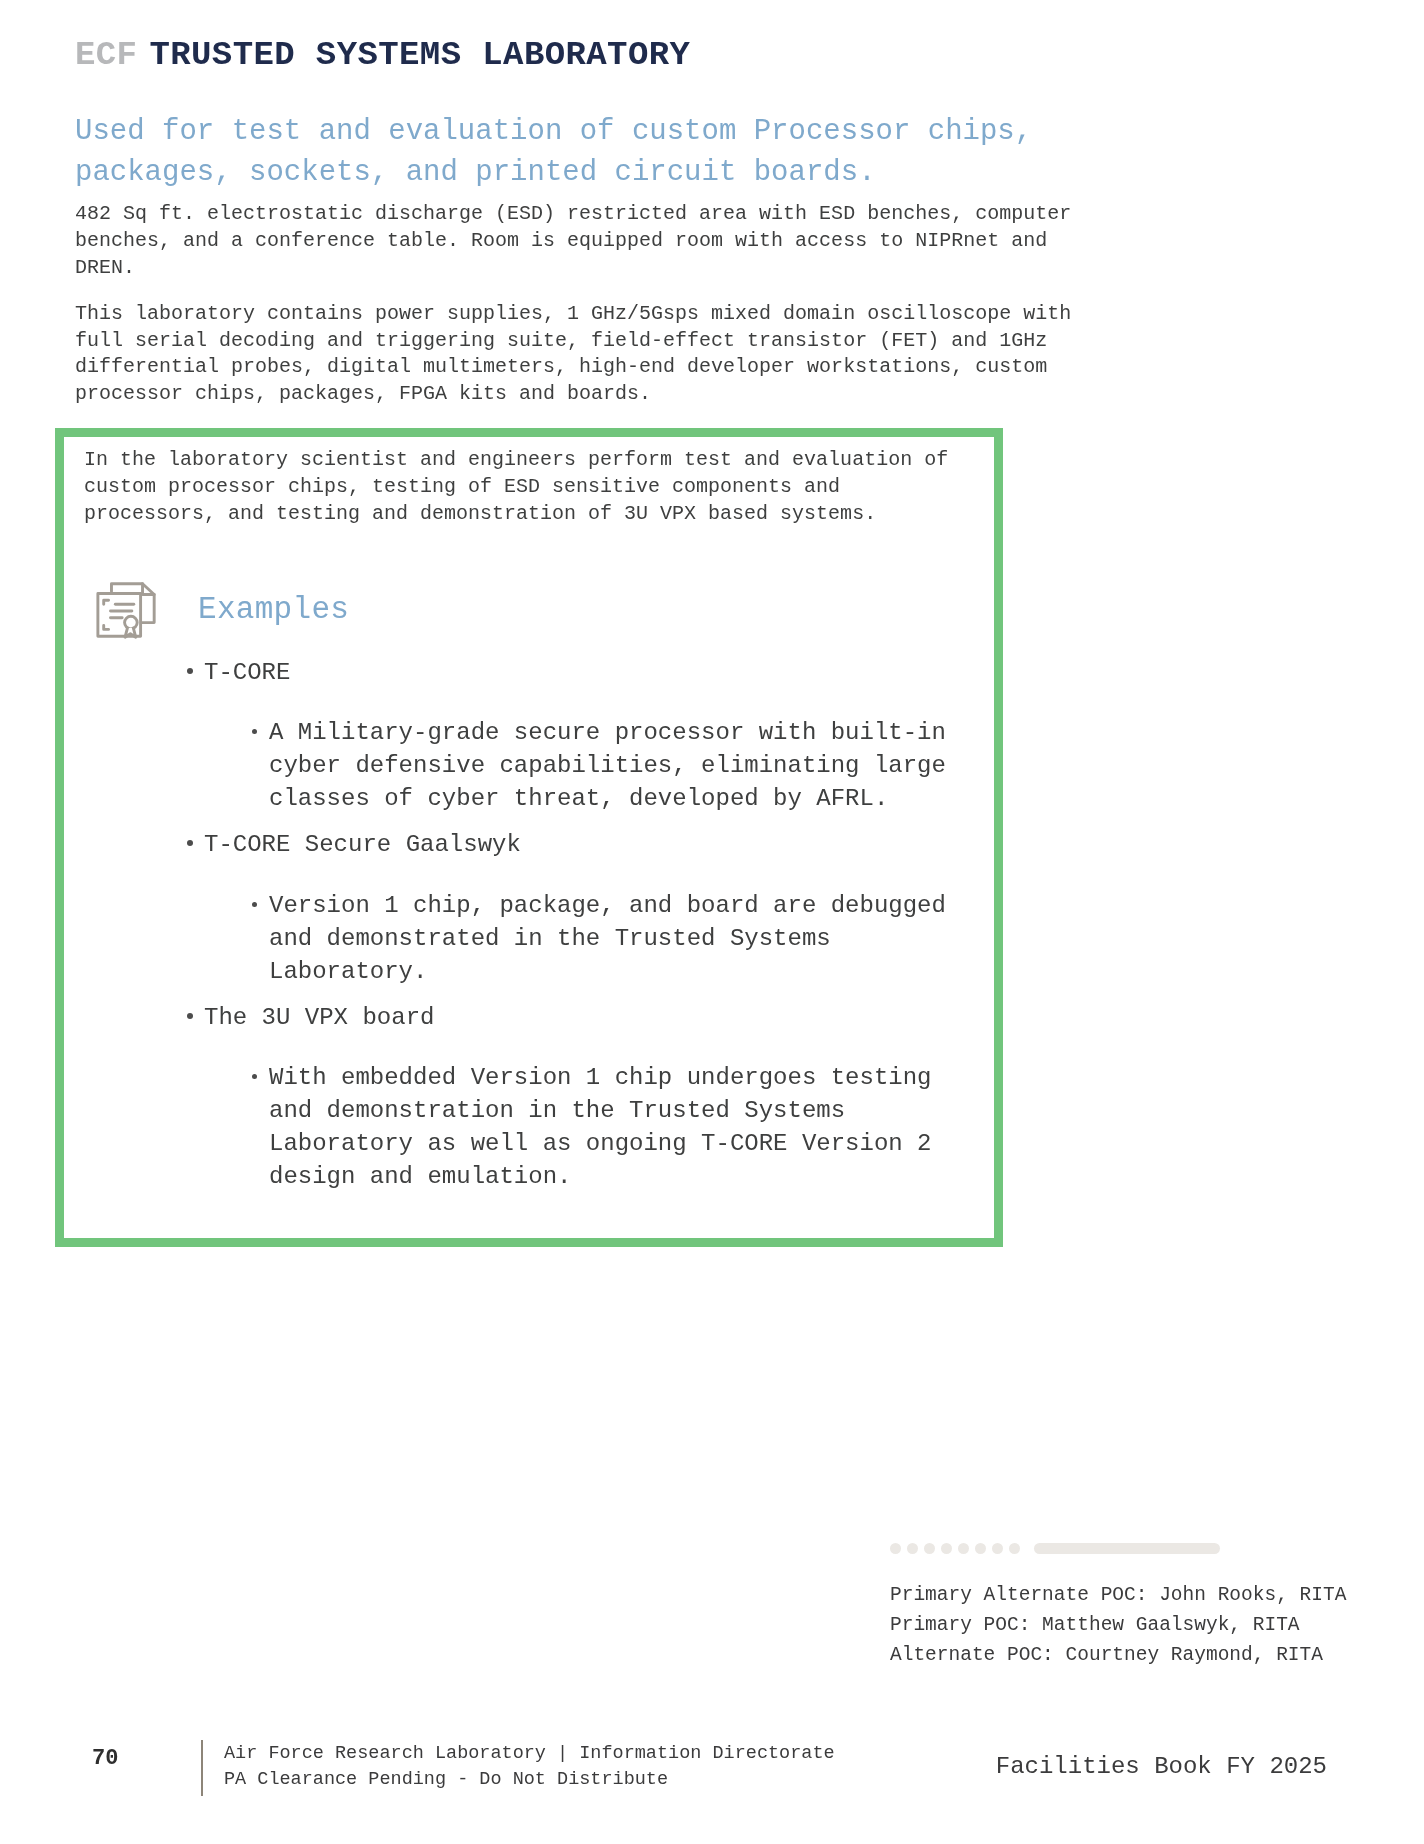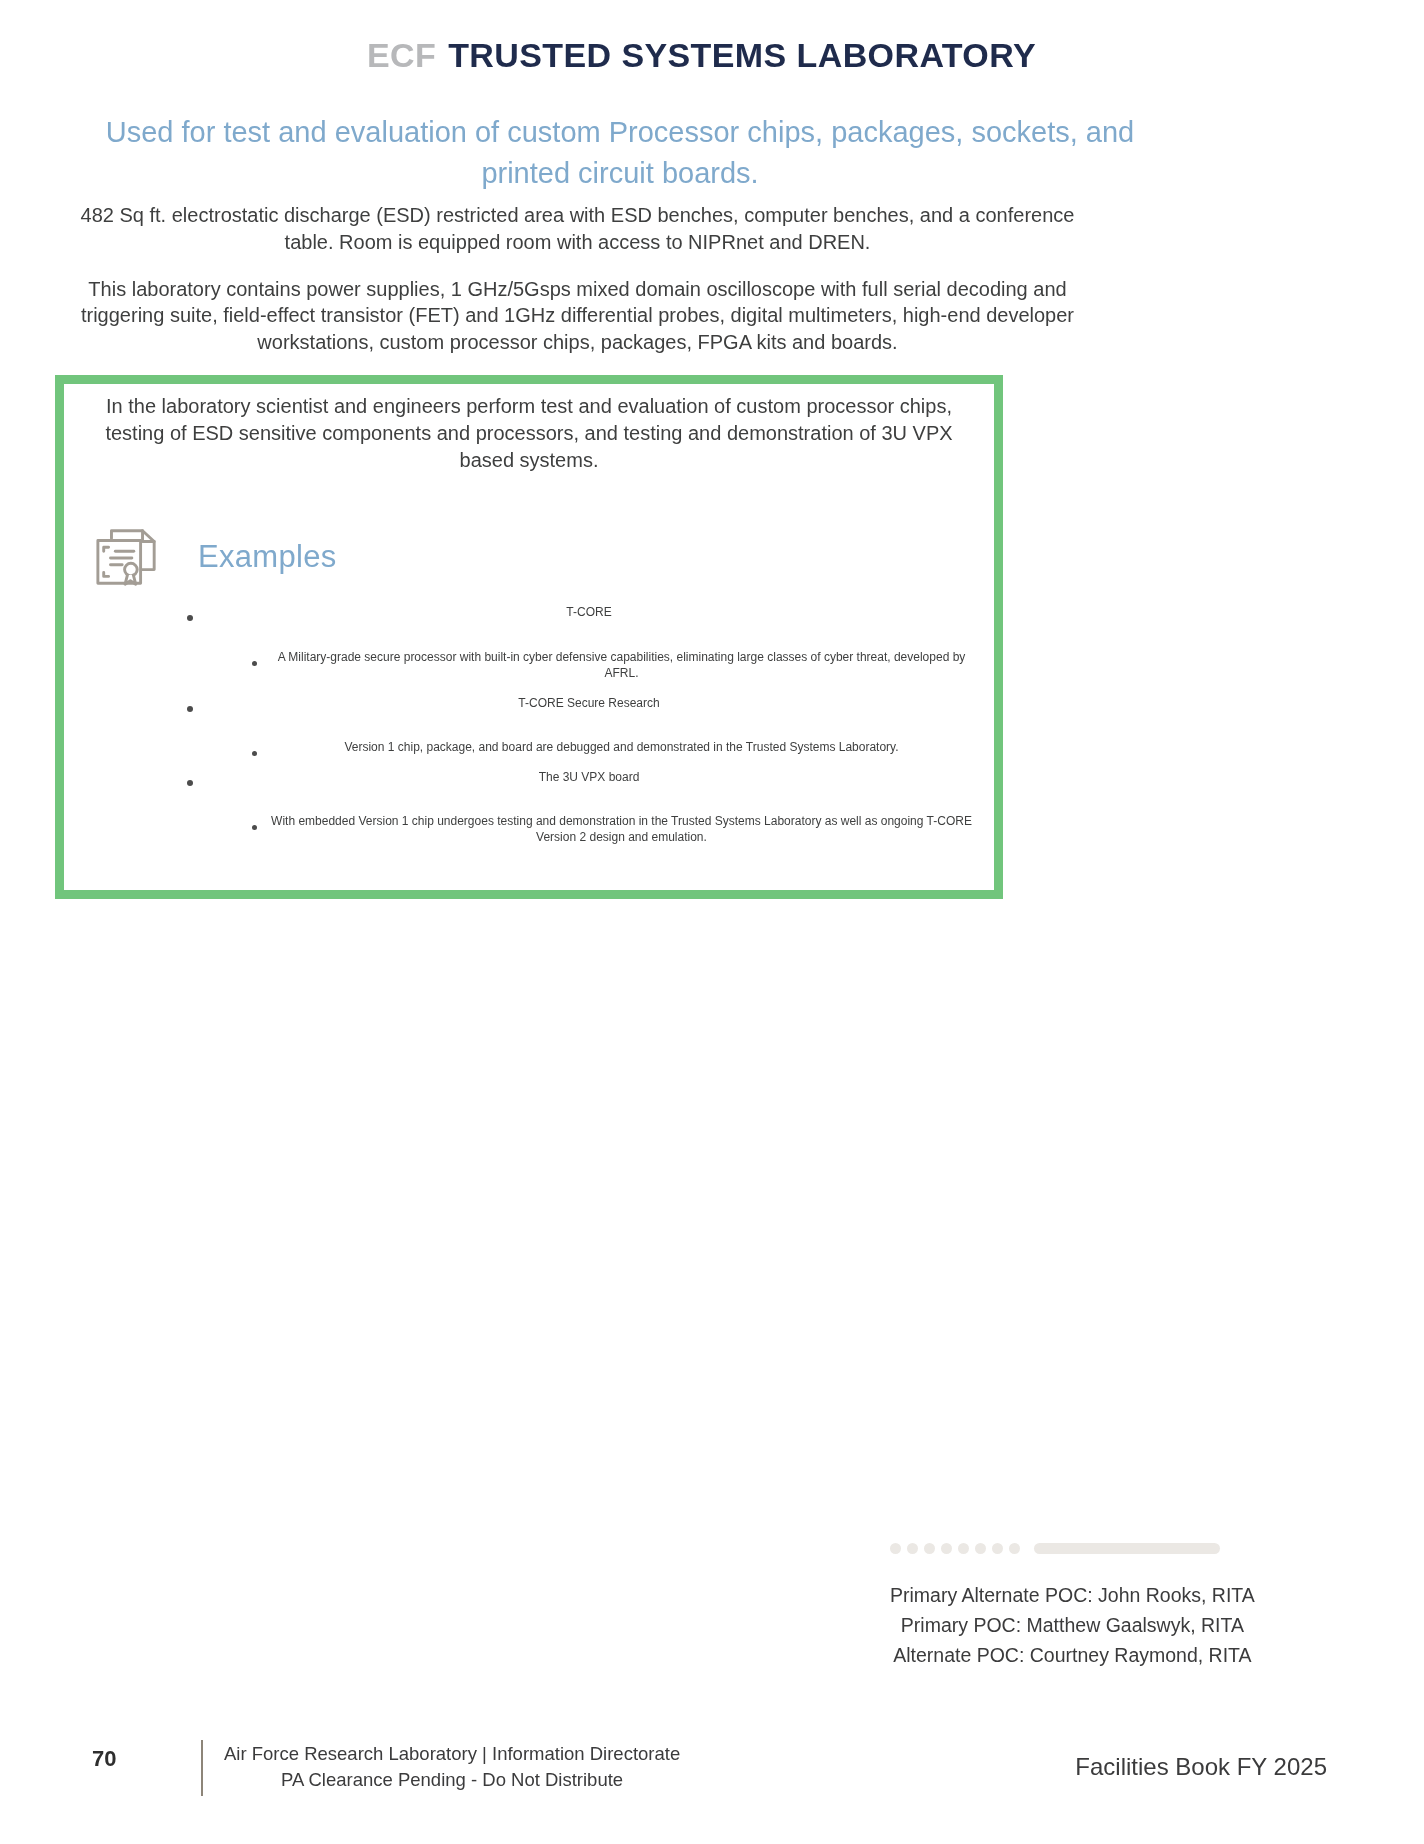--- a/index.html
+++ b/index.html
@@ -10,24 +10,23 @@
     --highlight-green:#71c57c;
     --decoration-gray:#ebe8e4;
     --footer-divider:#8d8579;
   }
   *{box-sizing:border-box;}
   html,body{margin:0;padding:0;background:#ffffff;}
   .page{
     position:relative;
     width:1424px;height:1844px;
     background:#fff;
-    font-family:Liberation Sans, sans-serif;
+    font-family:Liberation Mono, monospace;
     color:var(--body-text);
     overflow:hidden;
-    text-align:center;
   }
   .content{padding:36px 96px 0 75px;}
 
   .doc-title{margin:0;font-size:34px;font-weight:800;letter-spacing:.4px;color:var(--title-navy);}
   .doc-title .prefix{color:var(--title-gray);margin-right:12px;}
 
   .subtitle{
     margin-top:37px;
     font-size:29px;line-height:1.42;
     color:var(--accent-blue);
@@ -44,21 +43,21 @@
     width:948px;
     border:9px solid var(--highlight-green);
     padding:9px 20px 44px 20px;
   }
   .box-intro{font-size:20px;line-height:1.35;max-width:1080px;}
 
   .examples-header{display:flex;align-items:center;gap:38px;margin-top:52px;margin-left:10px;}
   .examples-header .icon{width:66px;height:62px;flex:0 0 auto;}
   .examples-heading{font-size:31px;color:var(--accent-blue);font-weight:400;letter-spacing:.3px;}
 
-  ul.bullets{list-style:none;margin:16px 0 0;padding:0;font-size:12px;line-height:1.37;}
+  ul.bullets{list-style:none;margin:16px 0 0;padding:0;font-size:24px;line-height:1.37;}
   ul.bullets li{position:relative;}
   li.l1{margin-top:13px;padding-left:120px;}
   li.l1::before{
     content:"";position:absolute;left:103px;top:11px;
     width:6px;height:6px;border-radius:50%;background:#4c4c4c;
   }
   li.l2{margin-top:28px;padding-left:185px;max-width:1085px;}
   li.l2 .wrap{display:inline-block;max-width:895px;vertical-align:top;}
   li.l2::before{
     content:"";position:absolute;left:168px;top:12px;
@@ -132,21 +131,21 @@
             <circle cx="38" cy="44" r="6.5" fill="#ffffff"></circle>
             <path d="M34.5 49.5 L32 59 l5.5-3.5 L43 59 l-2.5-9.5" fill="#ffffff"></path>
           </svg>
         </span>
         <span class="examples-heading">Examples</span>
       </div>
 
       <ul class="bullets">
         <li class="l1">T-CORE</li>
         <li class="l2"><span class="wrap">A Military-grade secure processor with built-in cyber defensive capabilities, eliminating large classes of cyber threat, developed by AFRL.</span></li>
-        <li class="l1">T-CORE Secure Research</li>
+        <li class="l1">T-CORE Secure Gaalswyk</li>
         <li class="l2"><span class="wrap">Version 1 chip, package, and board are debugged and demonstrated in the Trusted Systems Laboratory.</span></li>
         <li class="l1">The 3U VPX board</li>
         <li class="l2"><span class="wrap">With embedded Version 1 chip undergoes testing and demonstration in the Trusted Systems Laboratory as well as ongoing T-CORE Version 2 design and emulation.</span></li>
       </ul>
     </div>
   </div>
 
   <div class="dots-decoration">
     <i class="dot"></i>
     <i class="dot"></i>

